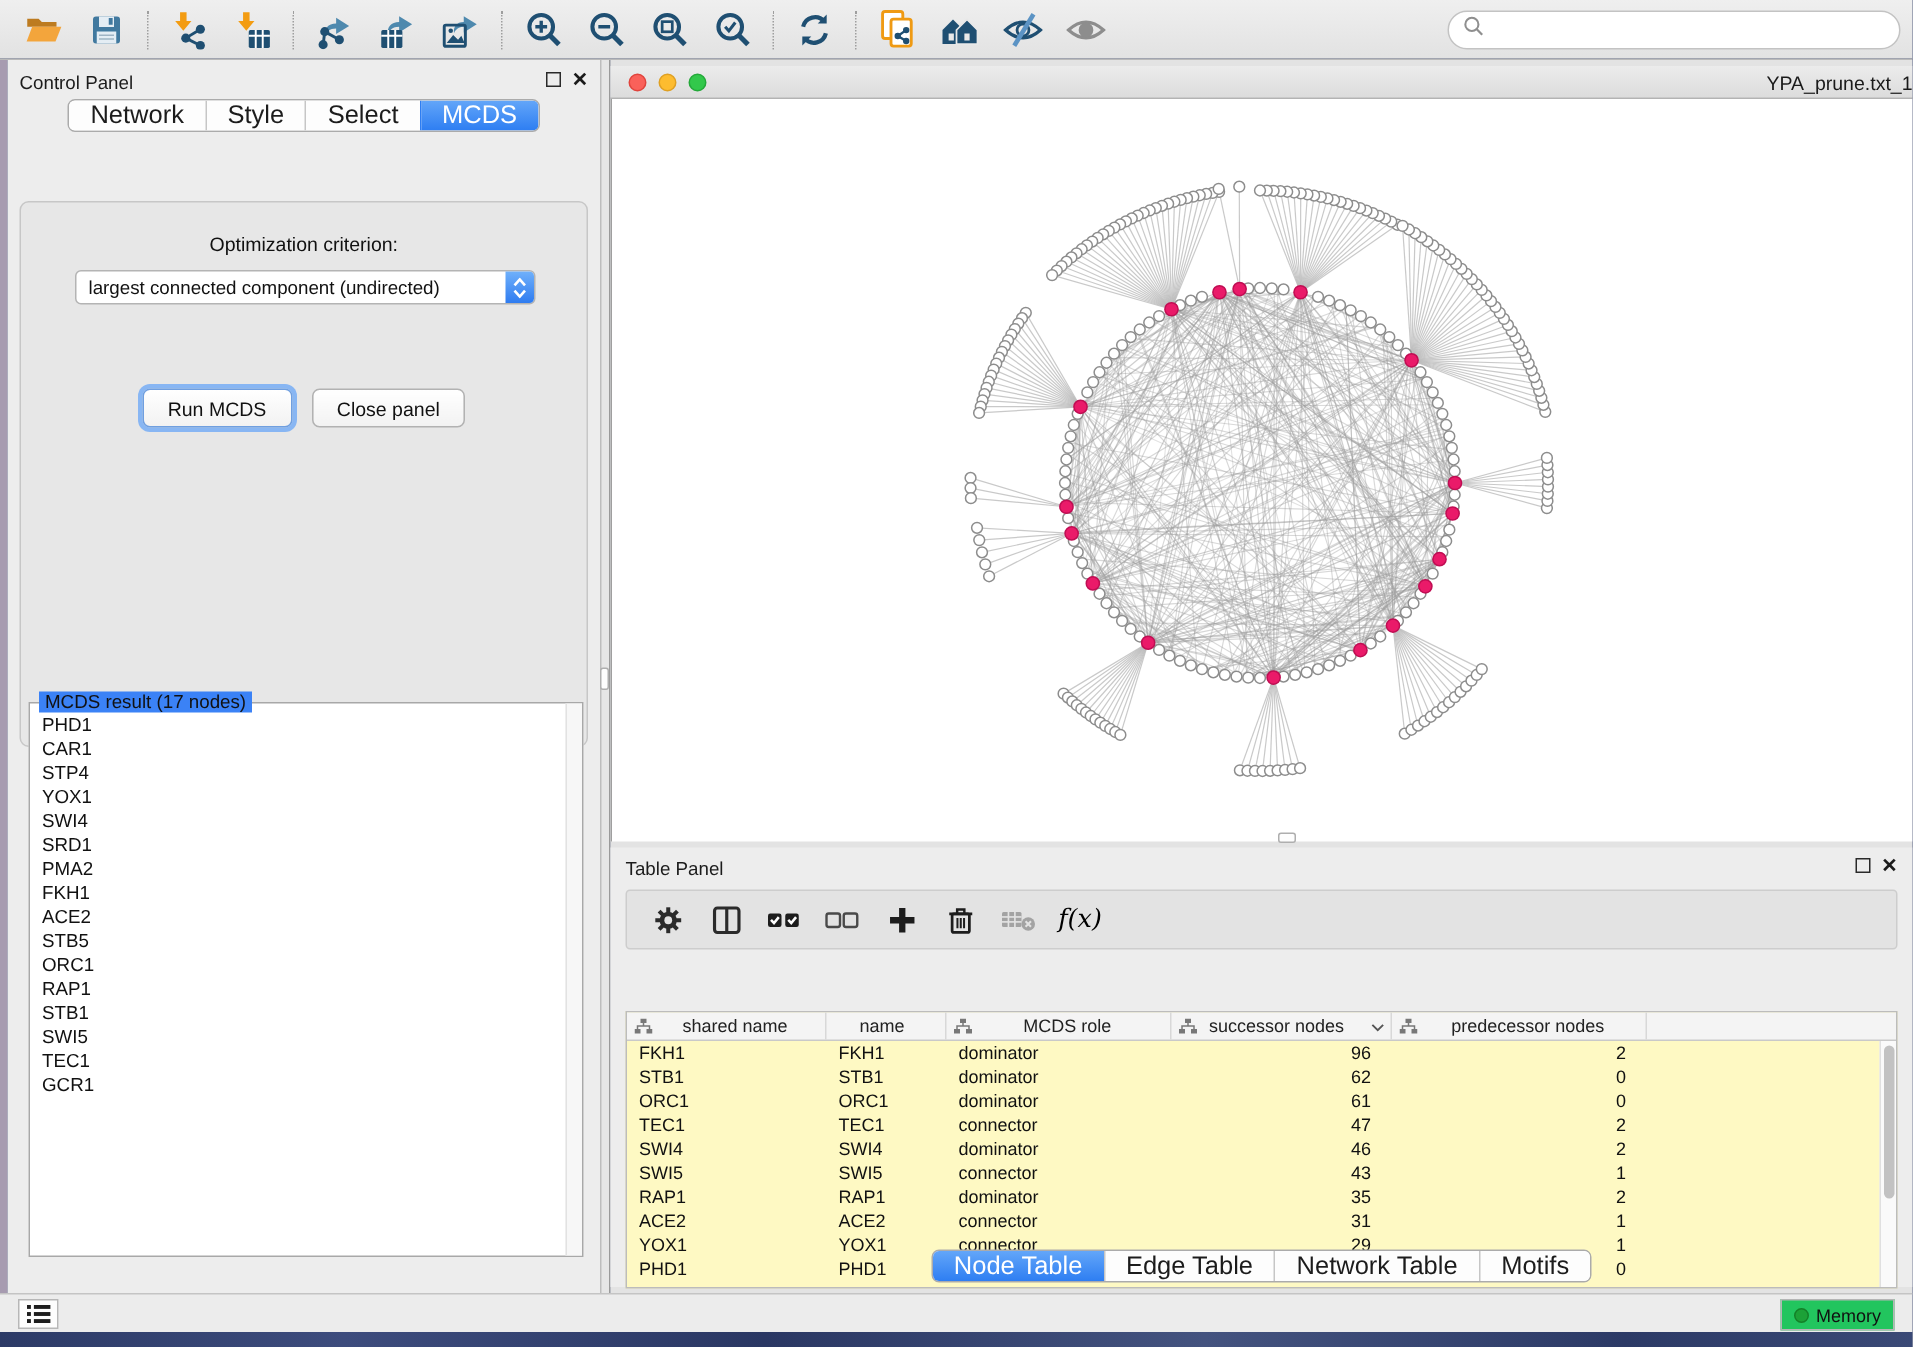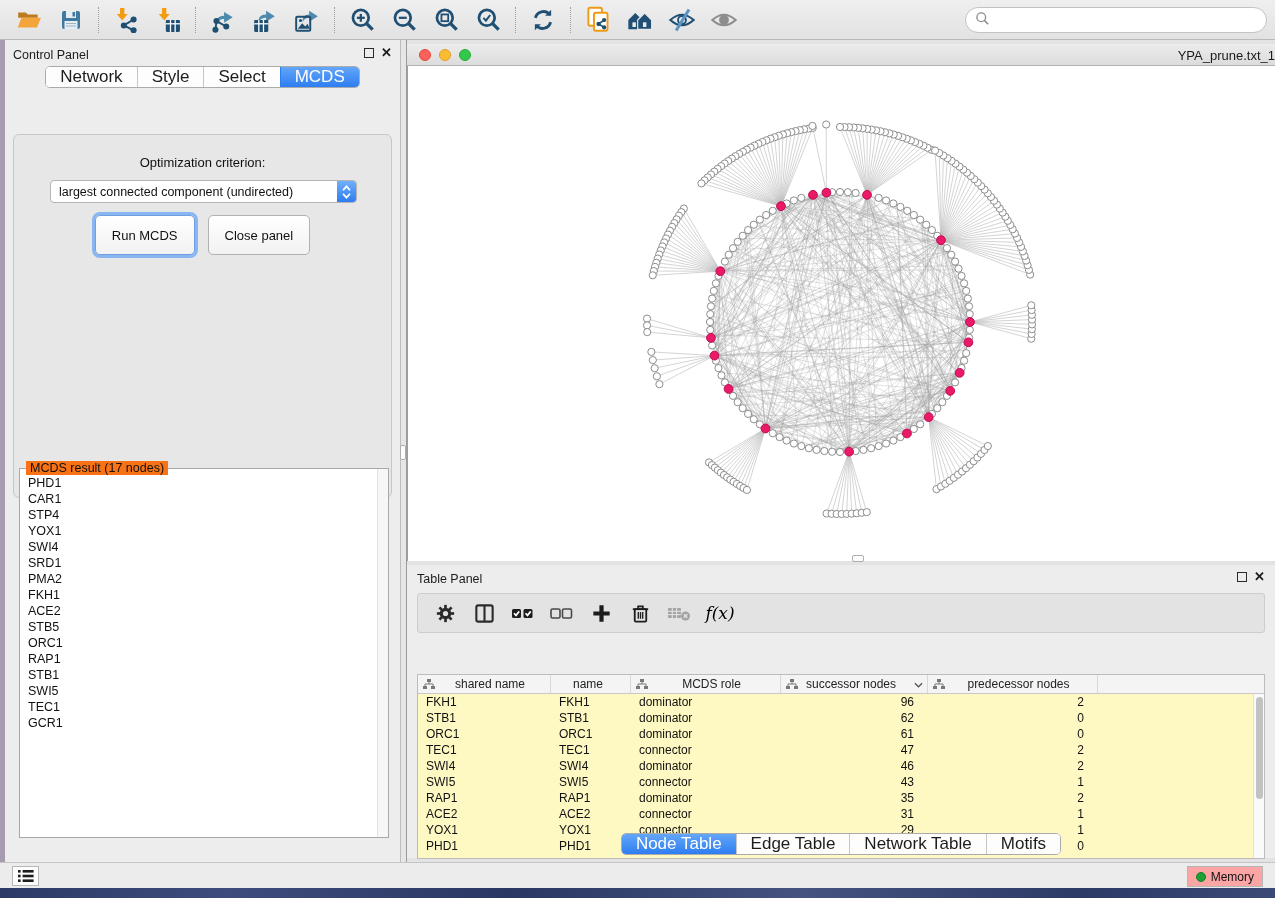--- a/index.html
+++ b/index.html
@@ -39,27 +39,27 @@
   #cp-inner { position:absolute; left:8px; top:94px; width:379px; height:364px; background:#e7e7e7;
               border:1px solid #c7c7c7; border-radius:6px; }
   #opt-label { position:absolute; left:0; top:20px; width:100%; text-align:center; font-size:13px; color:#111; }
   #criterion { position:absolute; left:36px; top:45px; width:307px; height:23px; background:#fff;
                border:1px solid #b4b4b4; border-radius:4px; display:flex; align-items:center; }
   #criterion-text { flex:1; font-size:12.5px; color:#111; padding-left:8px; white-space:nowrap; }
   #criterion-stepper { width:19px; height:100%; border-radius:0 3px 3px 0; background:linear-gradient(#6fb0fb,#2f7cf0);
                display:flex; flex-direction:column; align-items:center; justify-content:center; color:#fff; }
   #criterion-stepper svg { display:block; }
   #cp-buttons { position:absolute; left:0; top:80px; width:100%; display:flex; justify-content:center; gap:13px; }
-  .mac-btn { height:40px; background:linear-gradient(#ffffff,#f2f2f2); border:1px solid #b2b2b2; border-radius:5px;
-             font-size:13px; color:#111; padding:0 16px; display:flex; align-items:center; }
+  .mac-btn { height:26px; background:linear-gradient(#ffffff,#f2f2f2); border:1px solid #b2b2b2; border-radius:5px;
+             font-size:13px; color:#111; padding:0 16px; display:flex; align-items:center;margin-top:44px; }
   .mac-btn.focus-ring { box-shadow:0 0 0 3px #88b6f3; border-color:#6f9fe0; }
 
   #mcds-box { position:absolute; left:14px; top:428px; width:370px; height:370px; background:#fff;
               border:1px solid #a8a8a8; }
-  #mcds-legend { position:absolute; left:6px; top:-8px; background:#f97316; padding:0 4px; font-size:12.5px; color:#111; }
+  #mcds-legend { position:absolute; left:6px; top:-8px; background:#3b82f6; padding:0 4px; font-size:12.5px; color:#111; }
   #mcds-list { position:absolute; left:1px; top:6px; right:12px; bottom:1px; overflow:hidden; padding-left:7px; }
   .mcds-item { font-size:12.5px; line-height:16px; color:#111; }
   #mcds-scroll { position:absolute; right:0; top:0; width:11px; height:100%; background:#f7f7f7; border-left:1px solid #e2e2e2; }
 
   
   #v-splitter { left:400px; top:40px; width:7px; height:822px; background:#e6e6e6;
                 border-left:1px solid #bdbdbd; border-right:1px solid #9a9a9a; }
   .grip { background:#fdfdfd; border:1px solid #aeaeae; border-radius:2px; }
 
   
@@ -96,21 +96,21 @@
   .tcell.c3, .tcell.c4 { text-align:right; padding-right:14px; padding-left:0; }
   #nt-scroll { position:absolute; right:0; top:19px; width:11px; bottom:0; background:#fafafa; border-left:1px solid #e0e0e0; }
   #nt-thumb { position:absolute; left:1.5px; top:3px; width:7px; height:102px; background:#c2c2c2; border-radius:4px; }
 
   #tp-tabs-row { position:absolute; left:0; top:268px; width:100%; display:flex; justify-content:center; }
 
   
   #status-bar { left:0; top:862px; width:1275px; height:26px; background:#ececec; border-top:1px solid #c4c4c4; }
   #task-btn { position:absolute; left:12px; top:3px; width:27px; height:20px; background:#fdfdfd;
               border:1px solid #b7b7b7; display:flex; align-items:center; justify-content:center; }
-  #memory-btn { position:absolute; right:12px; top:3px; height:21px; background:#fca5a5; border:1px solid #b5b5b5;
+  #memory-btn { position:absolute; right:12px; top:3px; height:21px; background:#22c55e; border:1px solid #b5b5b5;
                 display:flex; align-items:center; gap:5px; padding:0 8px; font-size:12px; color:#111; }
   #memory-dot { width:10px; height:10px; border-radius:50%; background:#1ca137; border:1px solid #148028; }
 </style>
 </head>
 <body>
 
 <div id="toolbar" class="abs">
   <span class="tb-ic">
       <svg width="26" height="26" viewBox="0 0 24 24">
         <path d="M2 19 V5 h7 l2 2 h9 v3 H2" fill="#bd7b20"></path>

